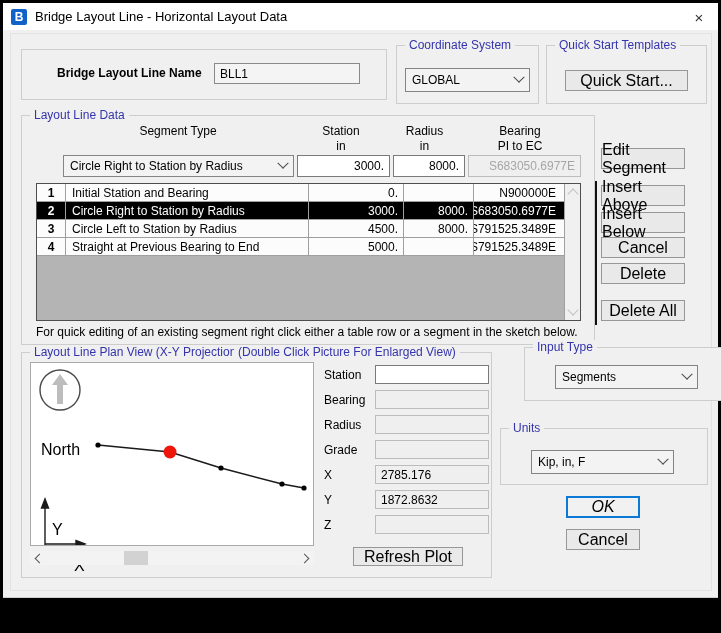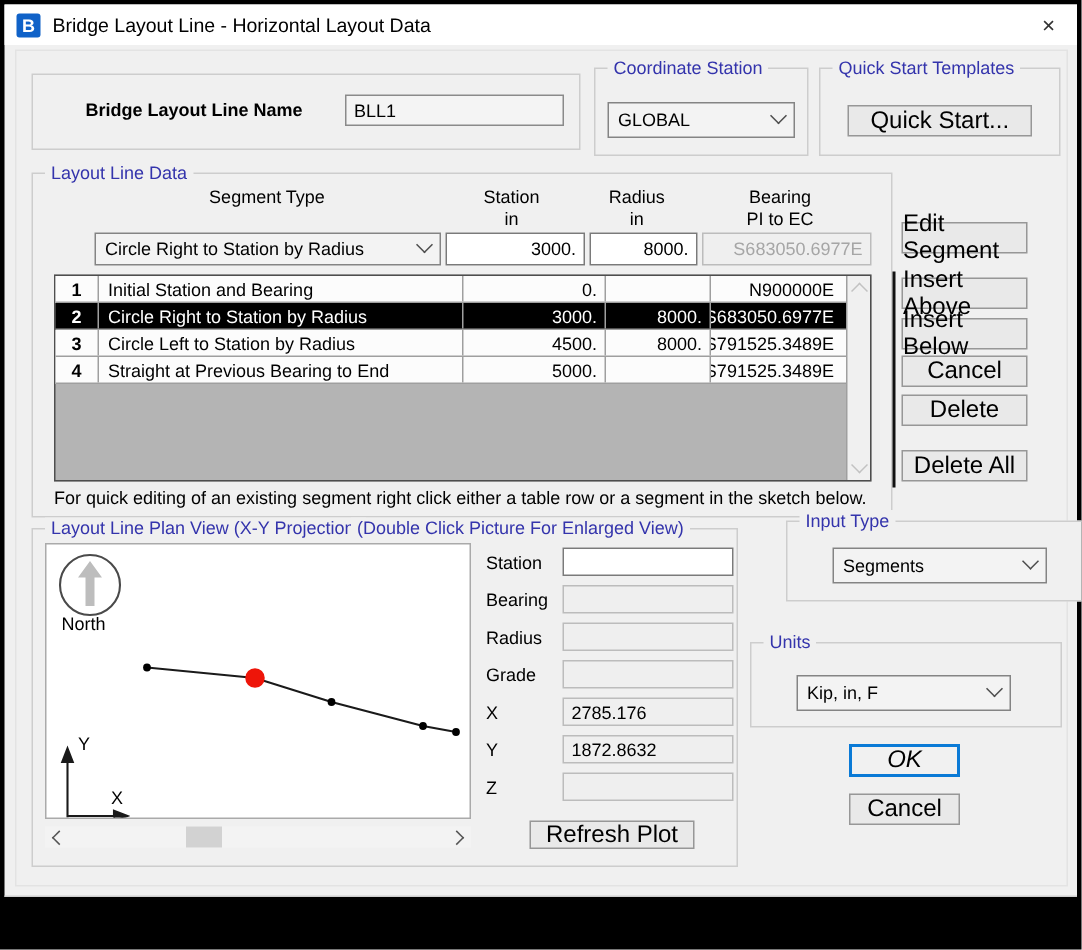--- a/index.html
+++ b/index.html
@@ -59,42 +59,42 @@
 
   .picture{position:absolute;left:8px;top:9px;width:284px;height:184px;background:#fff;border:1px solid #aaa;box-sizing:border-box;}
   .hscroll{position:absolute;left:8px;top:198px;width:284px;height:14px;background:#f3f3f3;}
   .hthumb{position:absolute;left:94px;top:0;width:24px;height:14px;background:#d2d2d2;}
   .arrow-l,.arrow-r{position:absolute;top:3.5px;width:6px;height:6px;border-right:1.7px solid #555;border-bottom:1.7px solid #555;}
   .arrow-l{left:6px;transform:rotate(135deg);}
   .arrow-r{right:6px;transform:rotate(-45deg);}
 
   .flabel{position:absolute;left:302px;white-space:nowrap;}
   .fld{left:353px;width:114px;height:19px;}
-  .overlay-label{position:absolute;font-size:12px;color:#000;}
+  .overlay-label{position:absolute;font-size:16px;color:#000;margin-top:32px;}
 </style>
 </head>
 <body>
 
 <div class="dialog">
 
   <div class="titlebar">
     <div class="app-icon">B</div>
     <div class="title">Bridge Layout Line - Horizontal Layout Data</div>
     <div class="close">×</div>
   </div>
 
   <div class="inner-panel"></div>
 
   <div class="group" style="left:18px;top:46px;width:364px;height:49px;">
     <div style="position:absolute;left:35px;top:16px;font-weight:bold;">Bridge Layout Line Name</div>
-    <div class="tb ro" style="left:208px;top:13px;width:146px;height:21px;">BLL1</div>
+    <div class="tb ro" style="left:192px;top:13px;width:146px;height:21px;">BLL1</div>
   </div>
 
   <div class="group" style="left:393px;top:42px;width:141px;height:57px;">
-    <span class="glabel">Coordinate Station</span>
+    <span class="glabel">Coordinate System</span>
     <div class="dd" style="left:8px;top:22px;width:125px;height:24px;">
       <span>GLOBAL</span>
       <span class="chev"></span>
     </div>
   </div>
 
   <div class="group" style="left:543px;top:42px;width:159px;height:57px;">
     <span class="glabel">Quick Start Templates</span>
     <div class="btn" style="left:18px;top:24px;width:123px;height:21px;">Quick Start...</div>
   </div>

